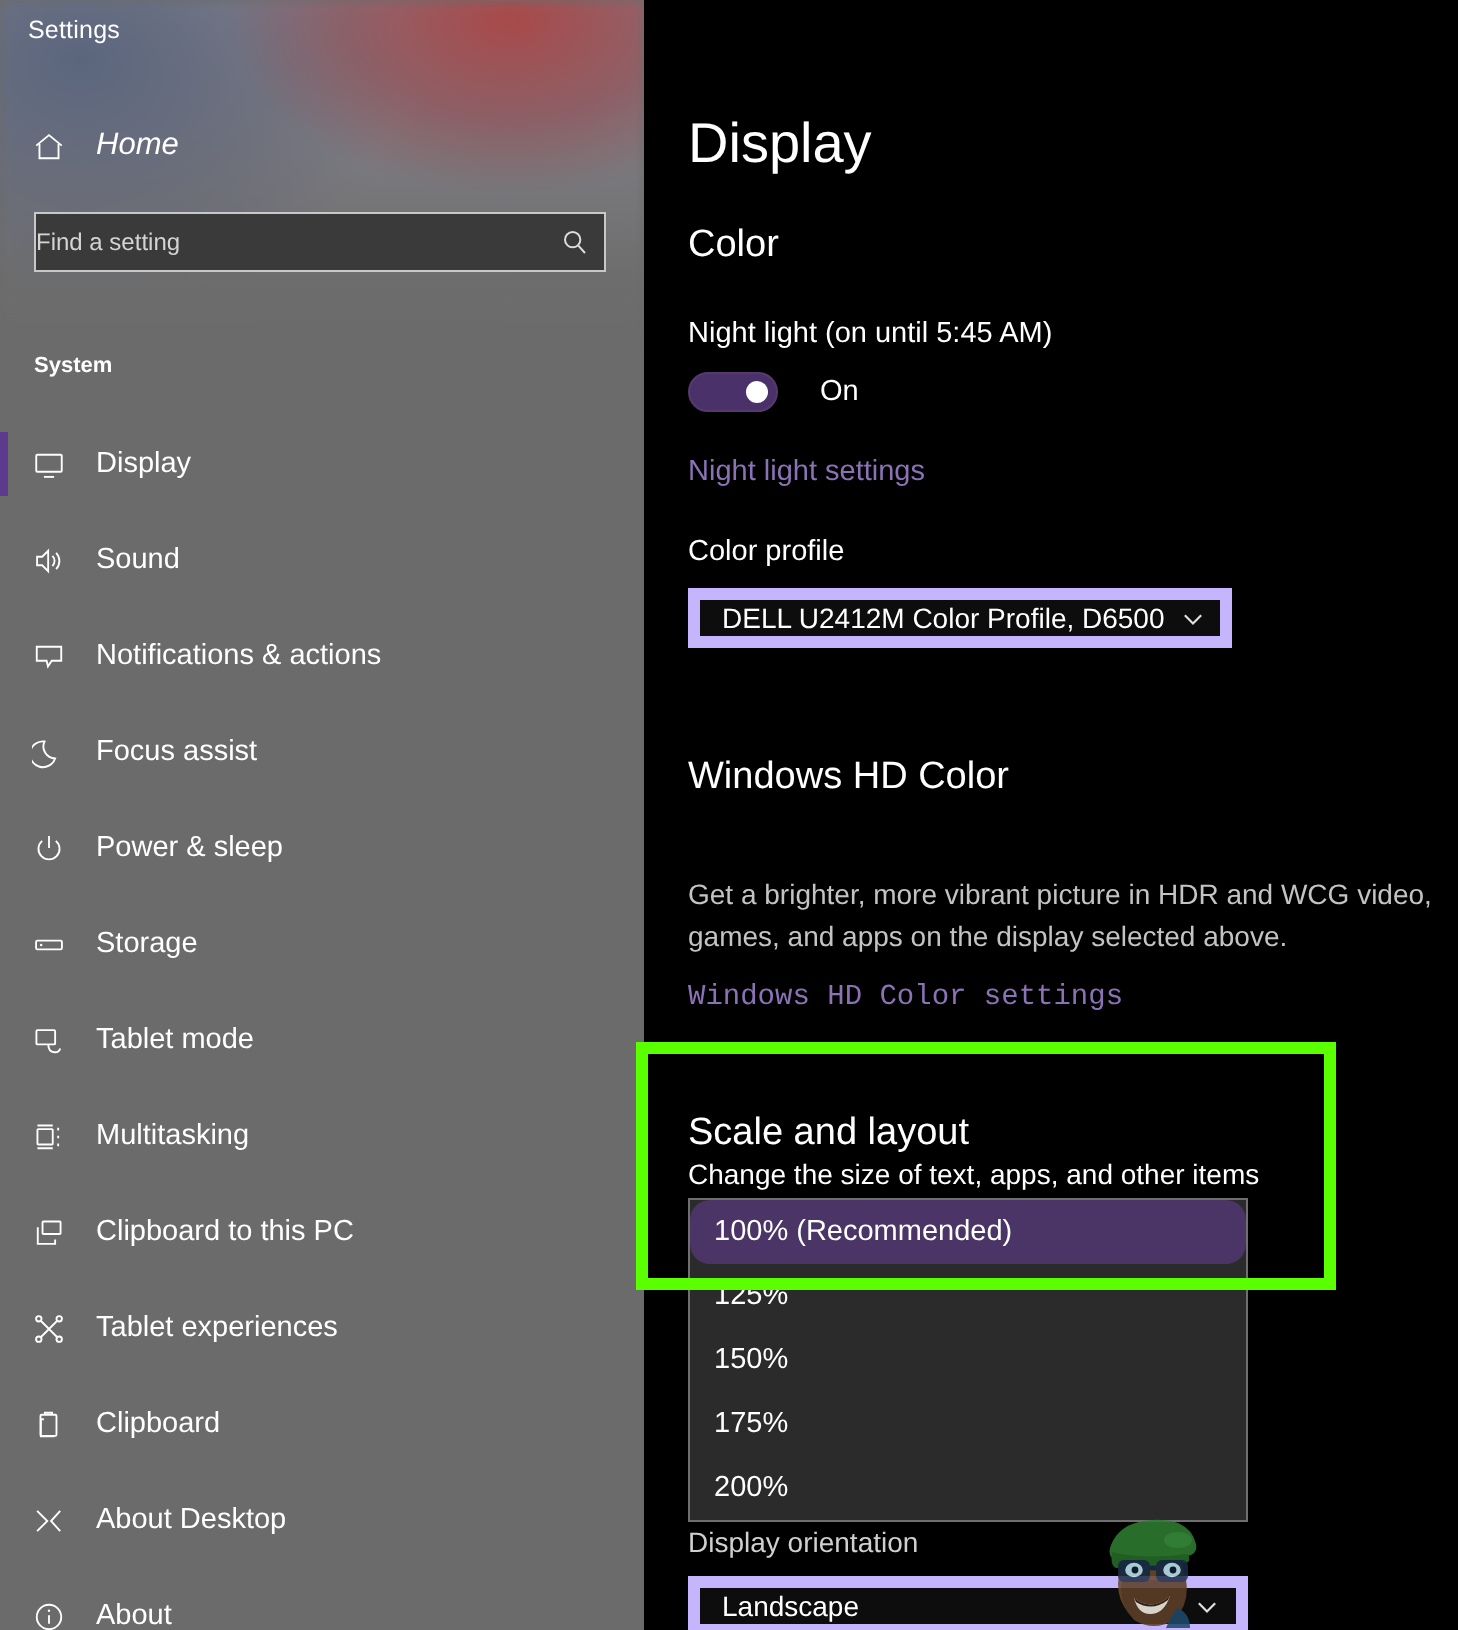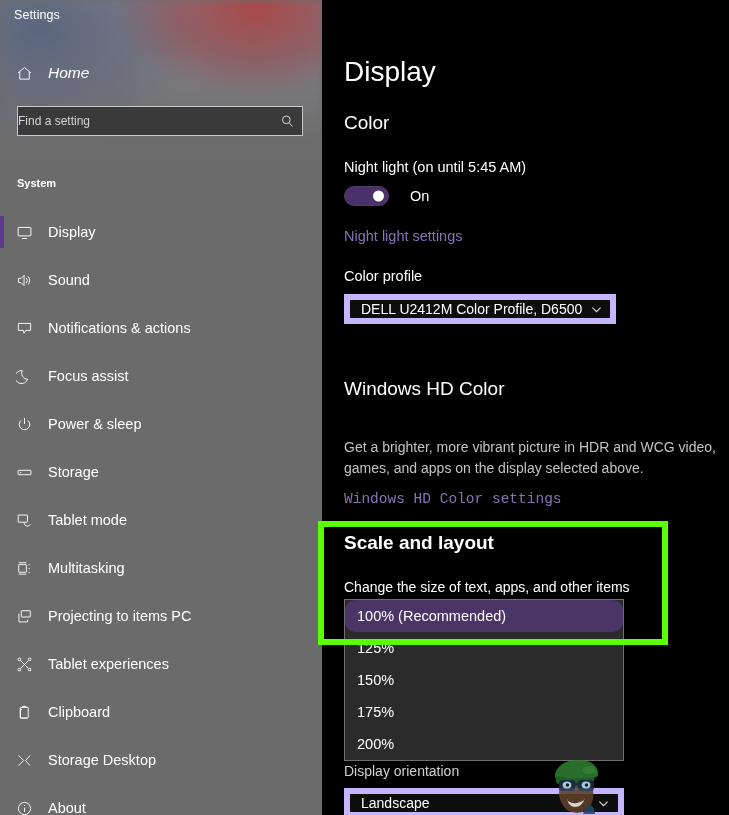--- a/index.html
+++ b/index.html
@@ -110,21 +110,21 @@
   .combo .carr { width:30px; display:flex; justify-content:center; align-items:center; color:#e0e0e0; }
   .cp-combo { position:absolute; left:22px; top:294px; width:272px; }
 
   .h-hdcolor { position:absolute; left:22px; top:378px; font-size:19px; color:#ffffff; font-weight:400; }
   .hd-desc {
     position:absolute; left:22px; top:437px; width:420px;
     font-size:14px; color:#c3c3c3; line-height:21px; white-space:pre;
   }
   .hd-link { position:absolute; left:22px; top:491px;font-family:Liberation Mono, monospace; }
 
-  .h-scale { position:absolute; left:22px; top:532px; font-size:19px; color:#ffffff; font-weight:700; }
+  .h-scale { position:absolute; left:22px; top:556px; font-size:19px; color:#ffffff; font-weight:400; }
   .scale-label { position:absolute; left:22px; top:579px; font-size:14px; color:#ffffff; white-space:nowrap; }
 
   
   .dropdown {
     position:absolute; left:22px; top:599px; width:280px;
     background:#2b2b2b; border:1px solid #6f6f6f;
   }
   .dd-item {
     height:32px; display:flex; align-items:center; padding-left:12px;
     font-size:14.5px; color:#ffffff;
@@ -262,21 +262,21 @@
         <span class="nav-label">Multitasking</span>
       </div>
 
       <div class="nav-item">
         <span class="nav-ico">
           <svg width="17" height="17" viewBox="0 0 20 20" fill="none" stroke="#fff" stroke-width="1.1">
             <rect x="6.2" y="3.2" width="10.6" height="7.4" rx="0.5"></rect>
             <path d="M3.4 6.6 v9.8 h10.2 v-2.6"></path>
           </svg>
         </span>
-        <span class="nav-label">Projecting to items PC</span>
+        <span class="nav-label">Clipboard to this PC</span>
       </div>
 
       <div class="nav-item">
         <span class="nav-ico">
           <svg width="17" height="17" viewBox="0 0 20 20" fill="none" stroke="#fff" stroke-width="1.1">
             <circle cx="4" cy="4" r="1.6"></circle>
               <circle cx="16" cy="4" r="1.6"></circle>
             <circle cx="4" cy="16" r="1.6"></circle>
               <circle cx="16" cy="16" r="1.6"></circle>
             <path d="M5.3 5.3 L14.7 14.7 M14.7 5.3 L5.3 14.7"></path>
@@ -296,21 +296,21 @@
         <span class="nav-label">Clipboard</span>
       </div>
 
       <div class="nav-item">
         <span class="nav-ico">
           <svg width="17" height="17" viewBox="0 0 20 20" fill="none" stroke="#fff" stroke-width="1.1">
             <path d="M3 4 L9 10 L3 16"></path>
               <path d="M16.6 4 L11.2 10 L16.6 16"></path>
           </svg>
         </span>
-        <span class="nav-label">Storage Desktop</span>
+        <span class="nav-label">About Desktop</span>
       </div>
 
       <div class="nav-item">
         <span class="nav-ico">
           <svg width="17" height="17" viewBox="0 0 20 20" fill="none" stroke="#fff" stroke-width="1.1">
             <circle cx="10" cy="10" r="7.2"></circle>
               <path d="M10 9 v5"></path>
               <circle cx="10" cy="6.3" r="0.7" fill="#fff" stroke="none"></circle>
           </svg>
         </span>

